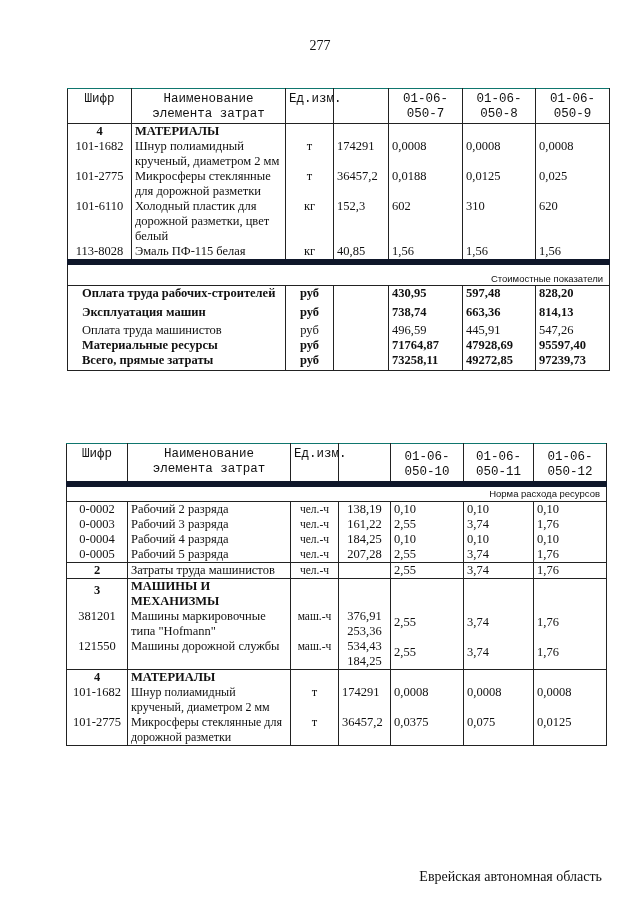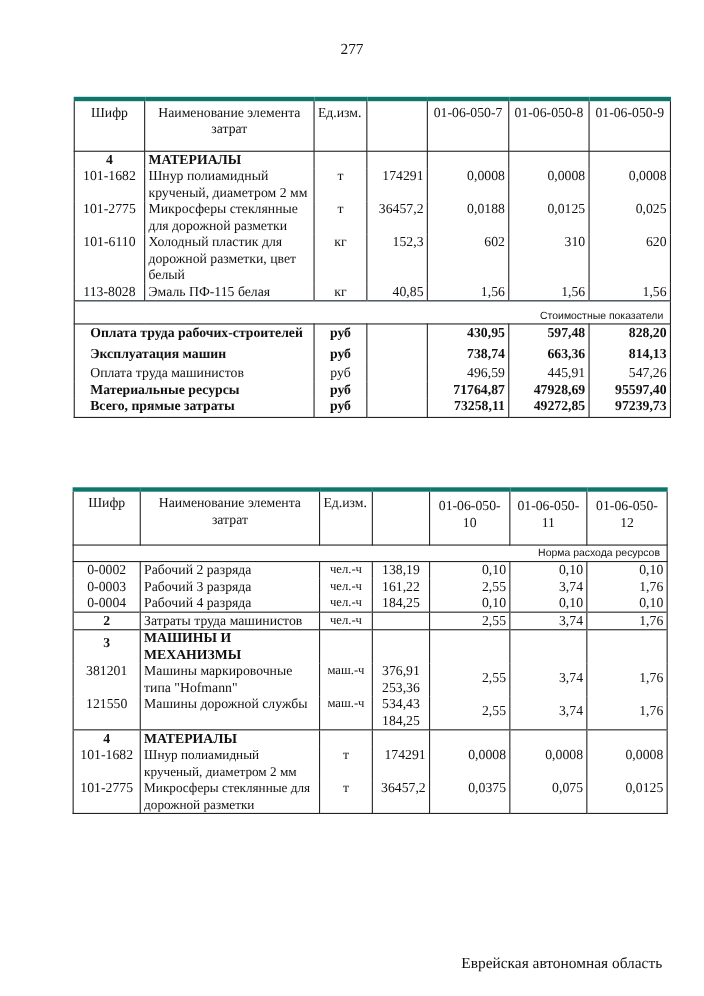--- a/index.html
+++ b/index.html
@@ -3,29 +3,29 @@
 <meta charset="utf-8">
 <style>
   html, body { margin: 0; padding: 0; background: #ffffff; }
   body { width: 640px; height: 905px; position: relative; overflow: hidden;
          font-family: "Liberation Serif", "DejaVu Serif", serif; color: #111; }
   .page-number { position: absolute; top: 38px; left: 0; width: 640px; text-align: center; font-size: 14px; }
   .footer { position: absolute; top: 869px; right: 38px; font-size: 14px; }
 
   table { position: absolute; border-collapse: collapse; table-layout: fixed; font-size: 12.5px; }
   td, th { border-left: 1px solid #222; border-right: 1px solid #222; padding: 0 3px; vertical-align: top; line-height: 15px; font-weight: normal; }
-  th { border-top: 4px solid #0f766e; border-bottom: 1px solid #222; text-align: center; padding-top: 3px; padding-bottom: 12px; }
+  th { border-top: 1px solid #0f766e; border-bottom: 1px solid #222; text-align: center; padding-top: 3px; padding-bottom: 1px; font-family: Liberation Mono, monospace; }
   tr.sep td { border-top: 1px solid #222; }
   tr.last td { border-bottom: 1px solid #222; }
   .c { text-align: center; }
-  .r { text-align: right; }
+  .r { text-align: left; }
   .b { font-weight: bold; }
   .u { }
   .sect-label { font-size: 9.5px; font-family: "Liberation Sans", "DejaVu Sans", sans-serif; text-align: right; padding-right: 6px; line-height: 13px; }
-  tr.band td { border-top: 1px solid #0f172a; border-bottom: 1px solid #222; height: 14px; }
+  tr.band td { border-top: 6px solid #0f172a; border-bottom: 1px solid #222; height: 14px; }
   .valign-b { vertical-align: bottom; }
 
   #t1 { left: 67px; top: 88px; width: 542px; }
   #t2 { left: 66px; top: 443px; width: 540px; }
 </style>
 </head>
 <body>
 
 <div class="page-number">277</div>
 
@@ -183,20 +183,29 @@
   </tr>
   <tr>
     <td class="c">0-0004</td>
     <td>Рабочий 4 разряда</td>
     <td class="c" style="font-size:11.5px">чел.-ч</td>
     <td class="c">184,25</td>
     <td class="r">0,10</td>
     <td class="r">0,10</td>
     <td class="r">0,10</td>
   </tr>
+  <tr>
+    <td class="c">0-0005</td>
+    <td>Рабочий 5 разряда</td>
+    <td class="c" style="font-size:11.5px">чел.-ч</td>
+    <td class="c">207,28</td>
+    <td class="r">2,55</td>
+    <td class="r">3,74</td>
+    <td class="r">1,76</td>
+  </tr>
   <tr class="sep">
     <td class="c b">2</td>
     <td>Затраты труда машинистов</td>
     <td class="c" style="font-size:11.5px">чел.-ч</td>
     <td></td>
     <td class="r">2,55</td>
     <td class="r">3,74</td>
     <td class="r">1,76</td>
   </tr>
   <tr class="sep">

